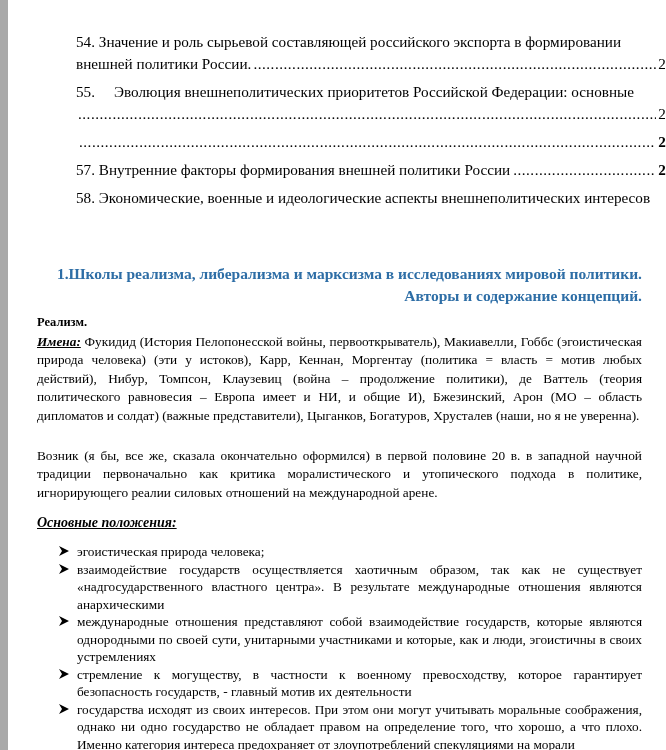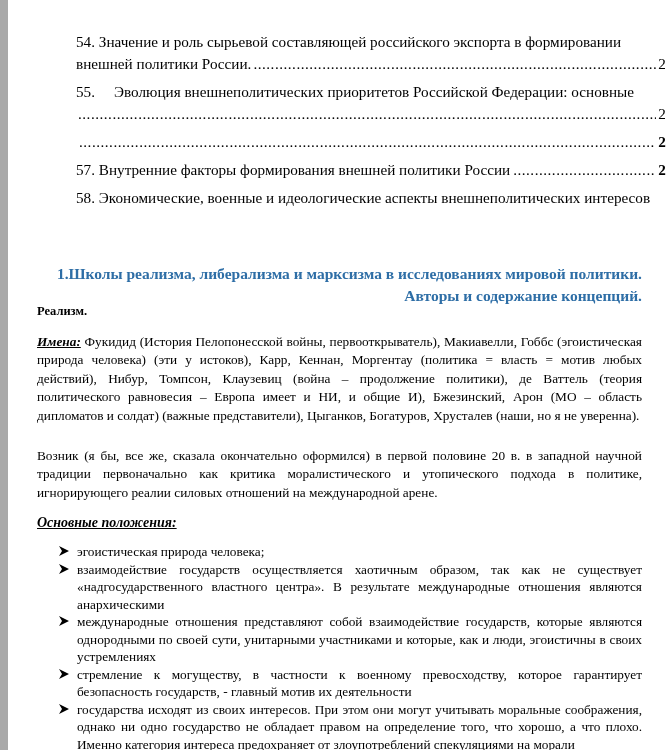--- a/index.html
+++ b/index.html
@@ -78,21 +78,21 @@
       left: 0;
       width: 605px;
       font-weight: bold;
       font-size: 15.5px;
       line-height: 22px;
       color: #2e6ea6;
       text-align: right;
     }
     .subheading {
       position: absolute;
-      top: 303px;
+      top: 314px;
       left: 0;
       font-weight: bold;
       font-size: 12.5px;
       line-height: 16px;
     }
     .para {
       position: absolute;
       left: 0;
       width: 605px;
       font-size: 13.3px;

